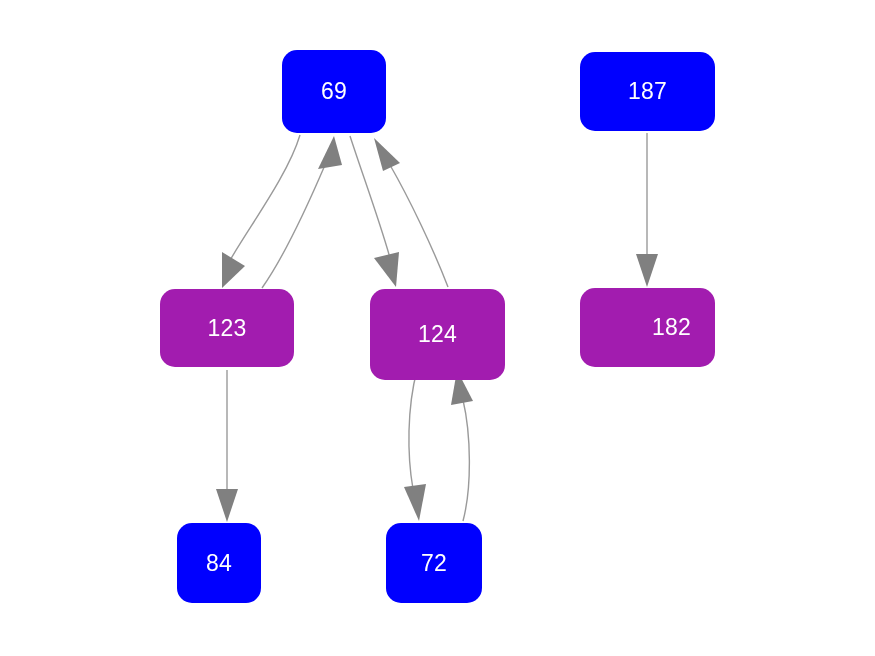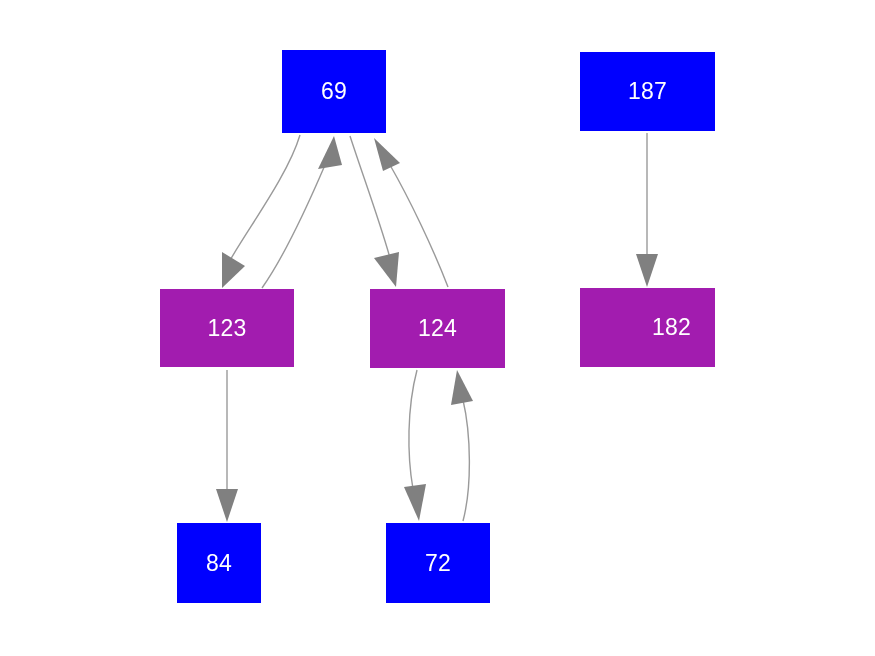--- a/index.html
+++ b/index.html
@@ -29,20 +29,21 @@
     display: flex;
     align-items: center;
     justify-content: center;
     box-sizing: border-box;
     color: #ffffff;
     font-size: 23px;
     line-height: 1;
     letter-spacing: 0.2px;
     user-select: none;
     z-index: 2;
+    border-radius: 15px;
   }
   .node-blue { background: #0000ff; }
   .node-red  { background: #a21caf; }
   .node-label {
     pointer-events: none;
     color: #ffffff;
     font-size: 23px;
   }
   .edge-path {
     fill: none;
@@ -108,29 +109,29 @@
   </div>
 
   <div class="graph-node node-blue" style="left:580px; top:52px; width:135px; height:79px;">
     <span class="node-label">187</span>
   </div>
 
   <div class="graph-node node-red" style="left:160px; top:289px; width:134px; height:78px;">
     <span class="node-label">123</span>
   </div>
 
-  <div class="graph-node node-red" style="left:370px; top:289px; width:135px; height:79px;justify-content:center;">
+  <div class="graph-node node-red" style="left:370px; top:289px; width:135px; height:91px;justify-content:center;">
     <span class="node-label">124</span>
   </div>
 
   <div class="graph-node node-red" style="left:580px; top:288px; width:135px; height:79px;padding-left:48px;">
     <span class="node-label">182</span>
   </div>
 
   <div class="graph-node node-blue" style="left:177px; top:523px; width:84px; height:80px;">
     <span class="node-label">84</span>
   </div>
 
-  <div class="graph-node node-blue" style="left:386px; top:523px; width:104px; height:80px;">
+  <div class="graph-node node-blue" style="left:386px; top:523px; width:96px; height:80px;">
     <span class="node-label">72</span>
   </div>
 
 </div>
 
 </body></html>

